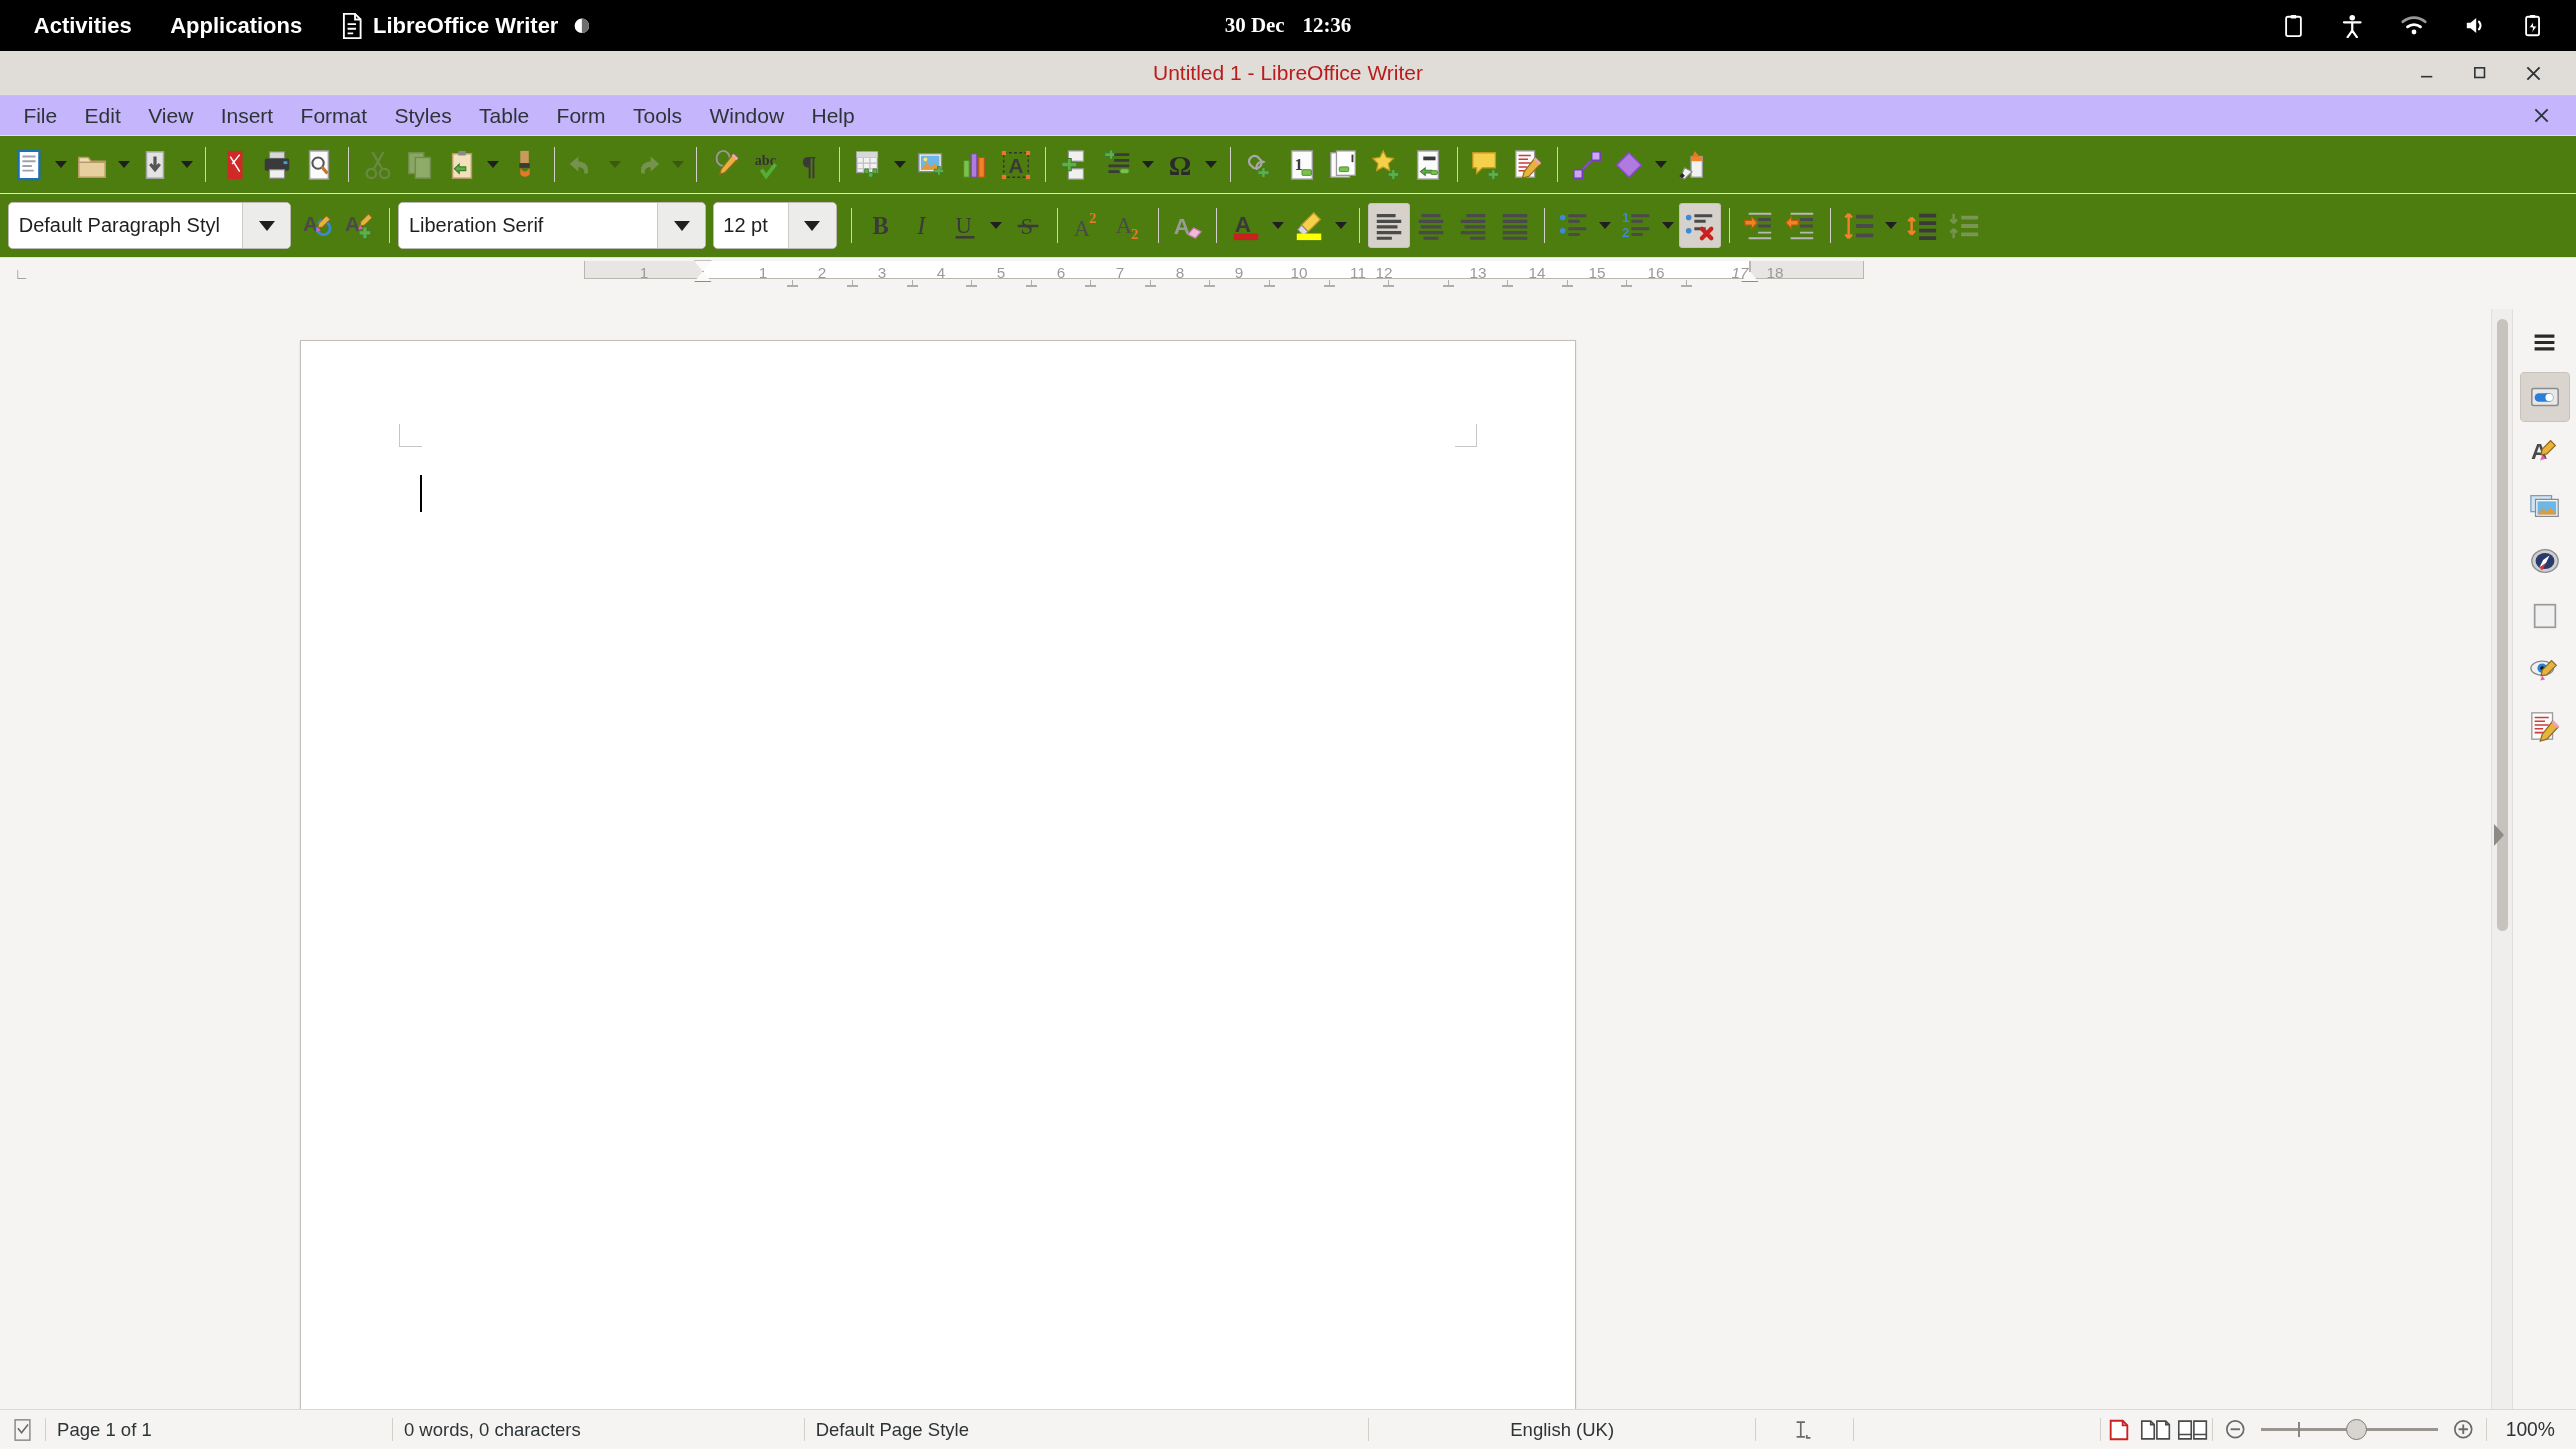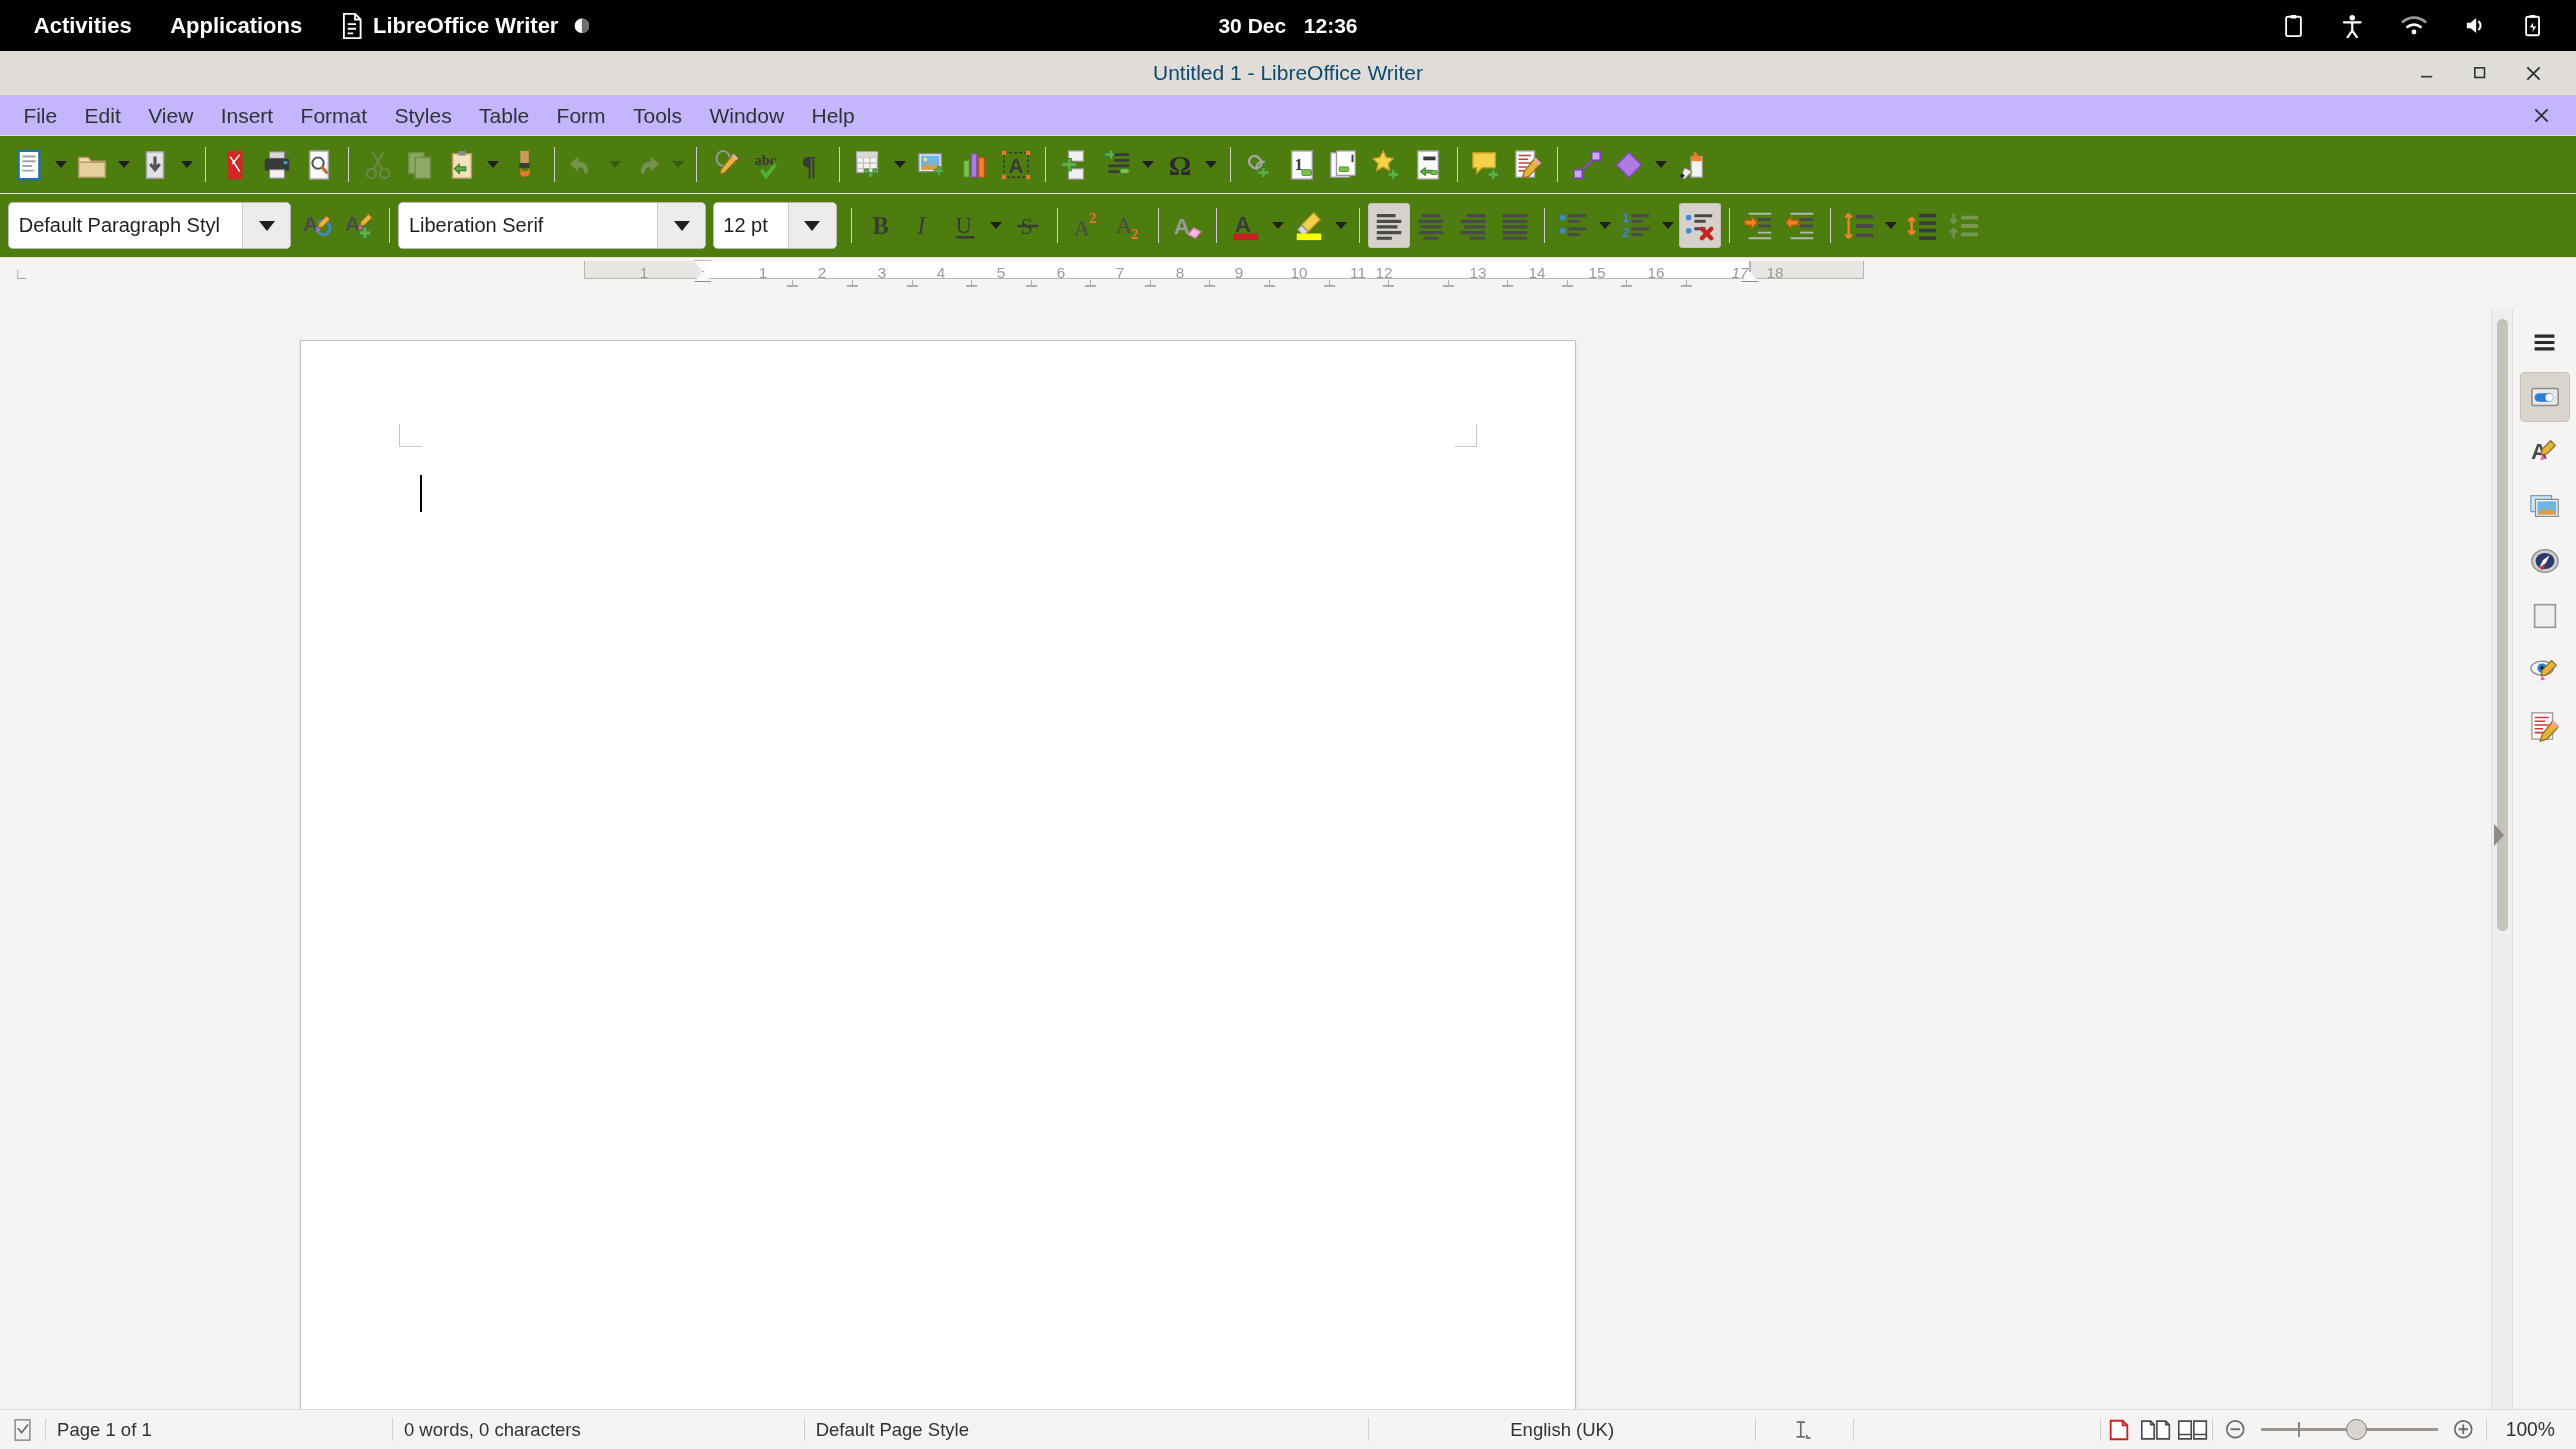--- a/index.html
+++ b/index.html
@@ -15,36 +15,36 @@
     display:flex; align-items:center; position:relative;
     font-size:22px; font-weight:bold;
   }
   .gn-item{ padding:0 19.3px; height:51px; display:flex; align-items:center; gap:9.7px; cursor:pointer;}
   #gnome-left{ display:flex; align-items:center; margin-left:14.5px;}
   #gnome-clock{
     position:absolute; left:0; right:0; margin:auto; width:338px;
     text-align:center; display:flex; justify-content:center; gap:17.7px;
     font-size:21px; font-weight:bold; pointer-events:none;
   }
-  #gnome-clock span{ pointer-events:auto; }
+  #gnome-clock span{ pointer-events:auto;font-family:Liberation Serif, serif; }
   #gnome-right{
     margin-left:auto; display:flex; align-items:center; gap:37px;
     padding-right:32px;
   }
   #gnome-right .tray-ico{ display:flex; align-items:center; justify-content:center; cursor:pointer;}
 
   
   #titlebar{
     height:45px; background:#e0ddd9;
     border-bottom:0.8px solid #c9c5c0;
     display:flex; align-items:center; position:relative;
   }
   #window-title{
     position:absolute; left:0; right:0; text-align:center;
-    font-size:21px; color:#0c4a6e; font-weight:normal;
+    font-size:21px; color:#b91c1c; font-weight:normal;
   }
   #win-buttons{
     margin-left:auto; display:flex; align-items:center; gap:29px;
     padding-right:31px; position:relative; z-index:2;
   }
   .win-btn{ width:24px; height:24px; display:flex; align-items:center; justify-content:center;
             color:#2e3436; cursor:pointer; }
 
   
   #menubar{

